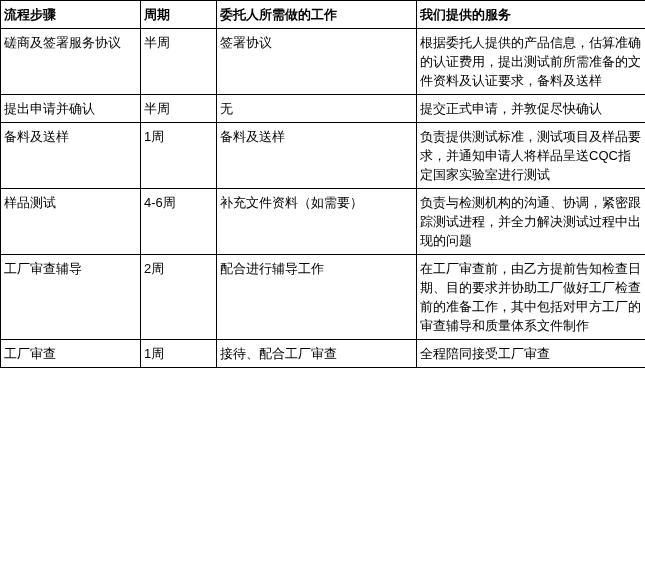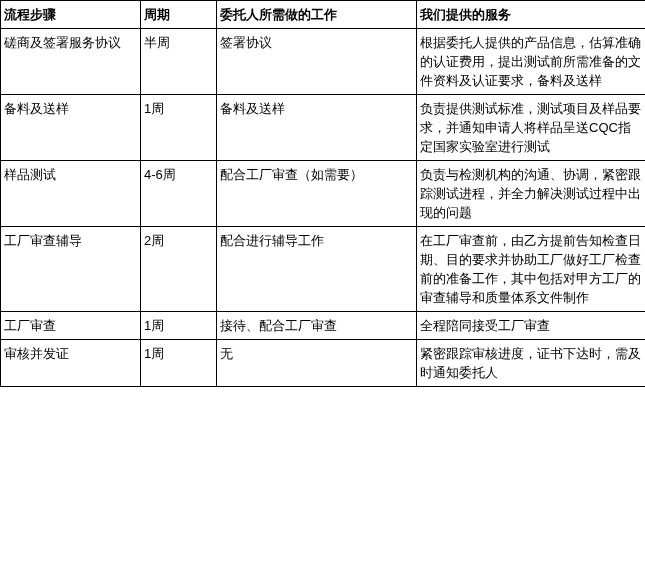--- a/index.html
+++ b/index.html
@@ -57,43 +57,43 @@
     </tr>
   </thead>
   <tbody>
     <tr>
       <td>磋商及签署服务协议</td>
       <td>半周</td>
       <td>签署协议</td>
       <td>根据委托人提供的产品信息，估算准确的认证费用，提出测试前所需准备的文件资料及认证要求，备料及送样</td>
     </tr>
     <tr>
+      <td>提出申请并确认</td>
+      <td>半周</td>
+      <td>无</td>
+      <td>提交正式申请，并敦促尽快确认</td>
+    </tr>
+    <tr>
       <td>备料及送样</td>
       <td>1周</td>
       <td>备料及送样</td>
       <td>负责提供测试标准，测试项目及样品要求，并通知申请人将样品呈送CQC指定国家实验室进行测试</td>
     </tr>
     <tr>
       <td>样品测试</td>
       <td>4-6周</td>
-      <td>配合工厂审查（如需要）</td>
+      <td>补充文件资料（如需要）</td>
       <td>负责与检测机构的沟通、协调，紧密跟踪测试进程，并全力解决测试过程中出现的问题</td>
     </tr>
     <tr>
       <td>工厂审查辅导</td>
       <td>2周</td>
       <td>配合进行辅导工作</td>
       <td>在工厂审查前，由乙方提前告知检查日期、目的要求并协助工厂做好工厂检查前的准备工作，其中包括对甲方工厂的审查辅导和质量体系文件制作</td>
     </tr>
     <tr>
       <td>工厂审查</td>
       <td>1周</td>
       <td>接待、配合工厂审查</td>
       <td>全程陪同接受工厂审查</td>
     </tr>
-    <tr>
-      <td>审核并发证</td>
-      <td>1周</td>
-      <td>无</td>
-      <td>紧密跟踪审核进度，证书下达时，需及时通知委托人</td>
-    </tr>
   </tbody>
 </table>
 
 </body></html>

